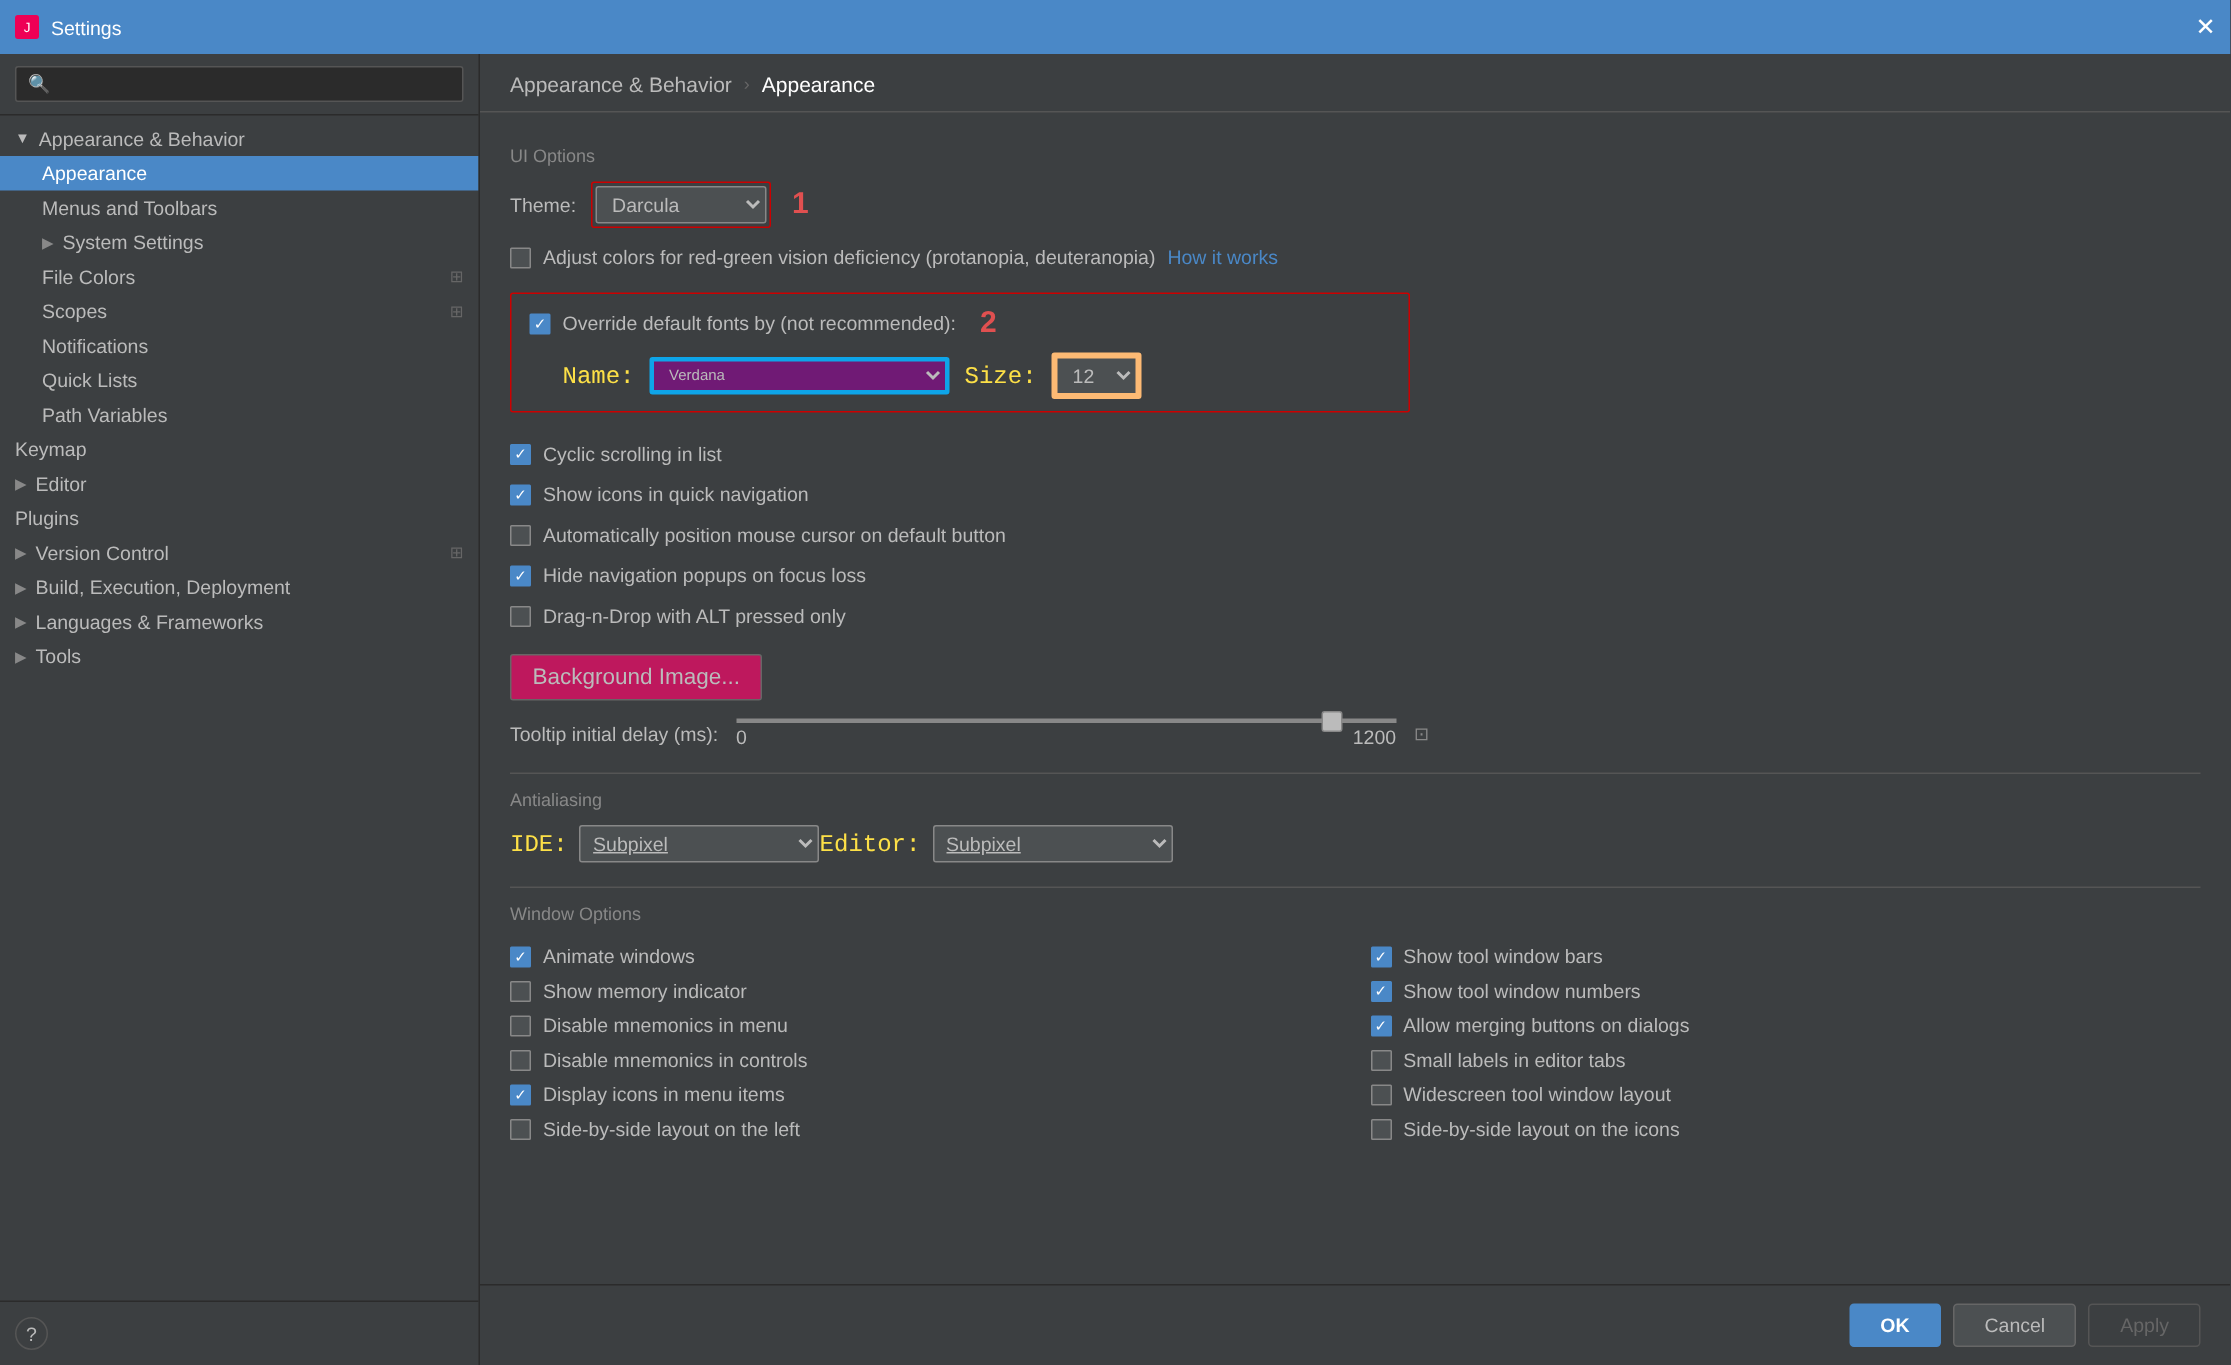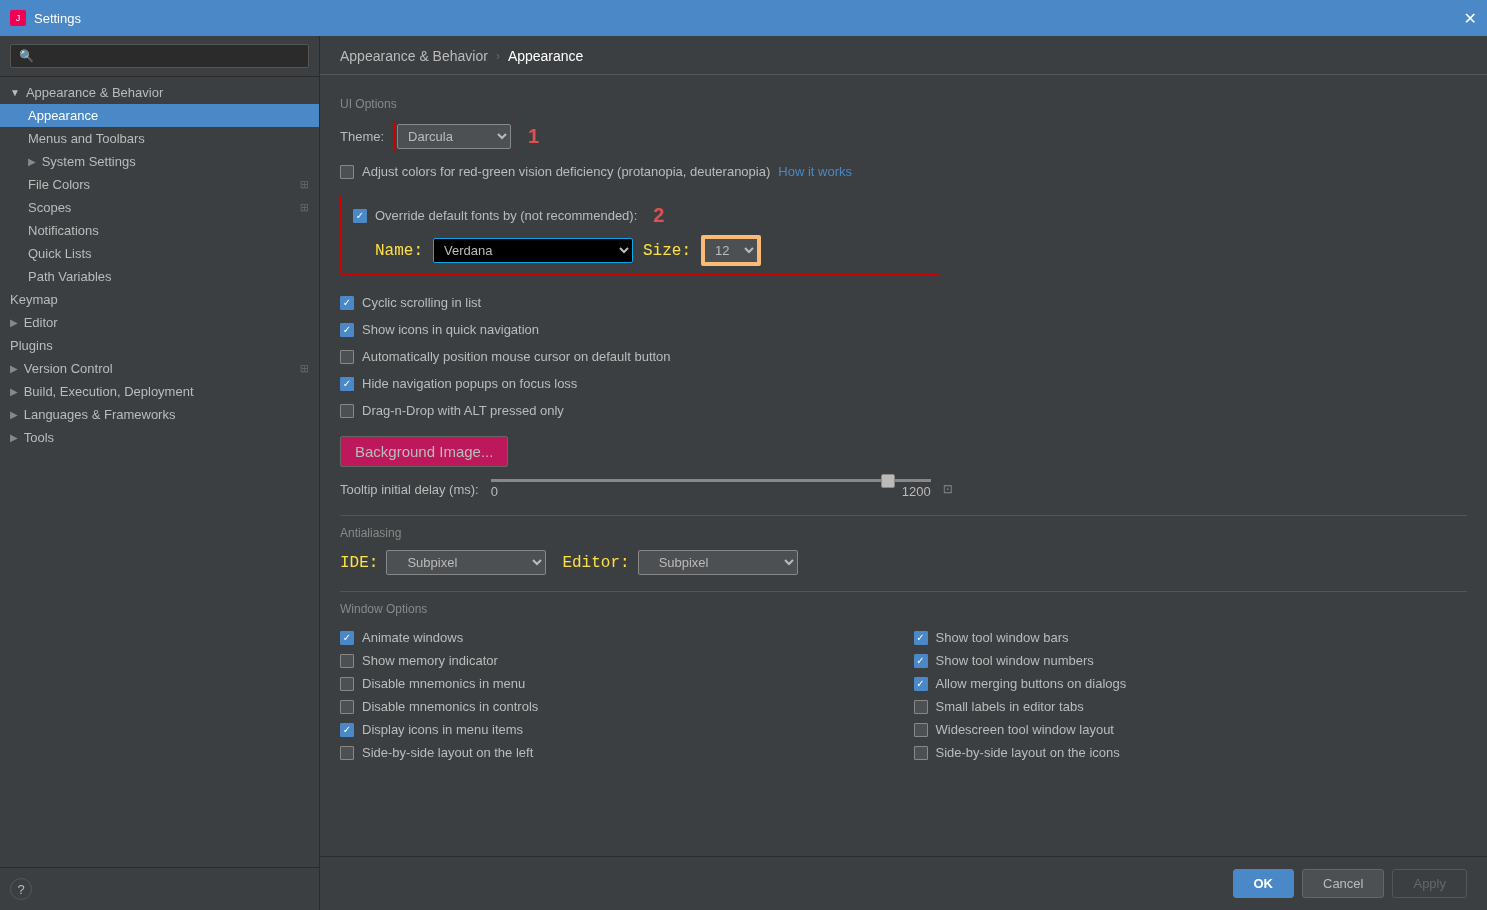--- a/index.html
+++ b/index.html
@@ -52,40 +52,40 @@
     .cb.checked { background: #4a88c7; border-color: #4a88c7; }
     .cb.checked::after { content: '✓'; color: white; font-size: 10px; }
     .cb-label { font-size: 13px; color: #bbbbbb; }
     .link-blue { color: #4a88c7; cursor: pointer; font-size: 13px; }
 
     
     .override-box { border: 1px solid #c00; border-radius: 2px; padding: 8px 12px; margin: 6px 0 10px; display: inline-block; min-width: 600px; }
     .override-row1 { display: flex; align-items: center; gap: 8px; margin-bottom: 8px; }
     .override-row2 { display: flex; align-items: center; gap: 10px; padding-left: 22px; }
     .field-label { color: #fde047; font-size: 16px; font-family: Liberation Mono, monospace; }
-    .font-select { background: #000000; border: 1px solid #0ea5e9; color: #bbb; padding: 3px 6px; font-size: 13px; border-radius: 2px; cursor: pointer; outline: none; min-width: 200px; }
+    .font-select { background: #701a75; border: 3px solid #0ea5e9; color: #bbb; padding: 3px 6px; font-size: 10px; border-radius: 2px; cursor: pointer; outline: none; min-width: 200px; }
     .size-select { background: #4c5052; border: 4px solid #fdba74; color: #bbb; padding: 3px 6px; font-size: 13px; border-radius: 2px; cursor: pointer; outline: none; min-width: 60px; }
     .annotation-2 { color: #e05050; font-size: 20px; font-weight: bold; margin-left: 8px; }
 
     
     .bg-btn { background: #be185d; border: 1px solid #666; color: #bbb; padding: 6px 14px; font-size: 15px; border-radius: 2px; cursor: pointer; margin: 8px 0; }
 
     
     .slider-row { display: flex; align-items: center; gap: 12px; margin: 4px 0 12px; }
     .slider-label { color: #bbb; font-size: 13px; white-space: nowrap; }
     .slider-wrap { display: flex; flex-direction: column; align-items: stretch; flex: 1; max-width: 440px; }
     .slider { width: 100%; appearance: none; height: 3px; background: #888; outline: none; cursor: pointer; }
     .slider::-webkit-slider-thumb { appearance: none; width: 14px; height: 14px; background: #bbb; border-radius: 2px; border: 1px solid #888; cursor: pointer; }
     .slider-ticks { display: flex; justify-content: space-between; padding: 2px 0 0; }
     .slider-icon { font-size: 12px; color: #888; cursor: pointer; }
 
     
-    .antialiasing-row { display: flex; align-items: center; gap: 16px; margin: 8px 0; }
+    .antialiasing-row { display: flex; align-items: center; margin: 8px 0; }
     .aa-group { display: flex; align-items: center; gap: 8px; }
-    .aa-select { background: #4c5052; border: 1px solid #888; color: #bbb; padding: 3px 16px; font-size: 13px; border-radius: 2px; cursor: pointer; outline: none; min-width: 160px; }
+    .aa-select { background: #4c5052; border: 1px solid #888; color: #bbb; padding: 3px 4px; font-size: 13px; border-radius: 2px; cursor: pointer; outline: none; min-width: 160px; text-decoration: underline; }
 
     
     .window-options-grid { display: grid; grid-template-columns: 1fr 1fr; gap: 2px 20px; margin-top: 8px; }
     .wo-row { display: flex; align-items: center; gap: 8px; padding: 4px 0; }
 
     
     .bottom-bar { display: flex; justify-content: flex-end; align-items: center; gap: 8px; padding: 12px 20px; border-top: 1px solid #2b2b2b; background: #3c3f41; flex-shrink: 0; }
     .btn { padding: 6px 20px; font-size: 13px; border-radius: 3px; cursor: pointer; border: 1px solid #666; }
     .btn-primary { background: #4a88c7; border-color: #4a88c7; color: #fff; font-weight: bold; }
     .btn-default { background: #4c5052; color: #bbb; }

